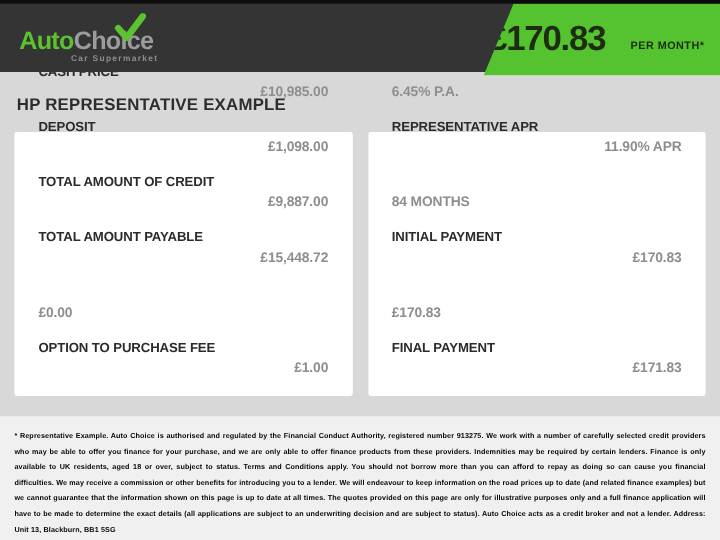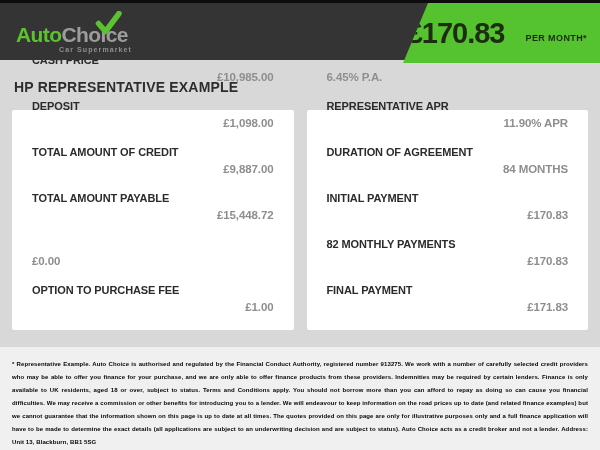--- a/index.html
+++ b/index.html
@@ -96,29 +96,27 @@
 
       <div class="panel">
         <div class="row">
           <span class="val">6.45% P.A.</span>
         </div>
         <div class="row">
           <span class="lbl">REPRESENTATIVE APR</span>
           <span class="val">11.90% APR</span>
         </div>
         <div class="row">
-          <span class="lbl">DURATION OF AGREEMENT</span>
           <span class="val">84 MONTHS</span>
         </div>
         <div class="row">
           <span class="lbl">INITIAL PAYMENT</span>
           <span class="val">£170.83</span>
         </div>
         <div class="row">
-          <span class="lbl">82 MONTHLY PAYMENTS</span>
           <span class="val">£170.83</span>
         </div>
         <div class="row">
           <span class="lbl">FINAL PAYMENT</span>
           <span class="val">£171.83</span>
         </div>
       </div>
     </div>
   </div>
 

